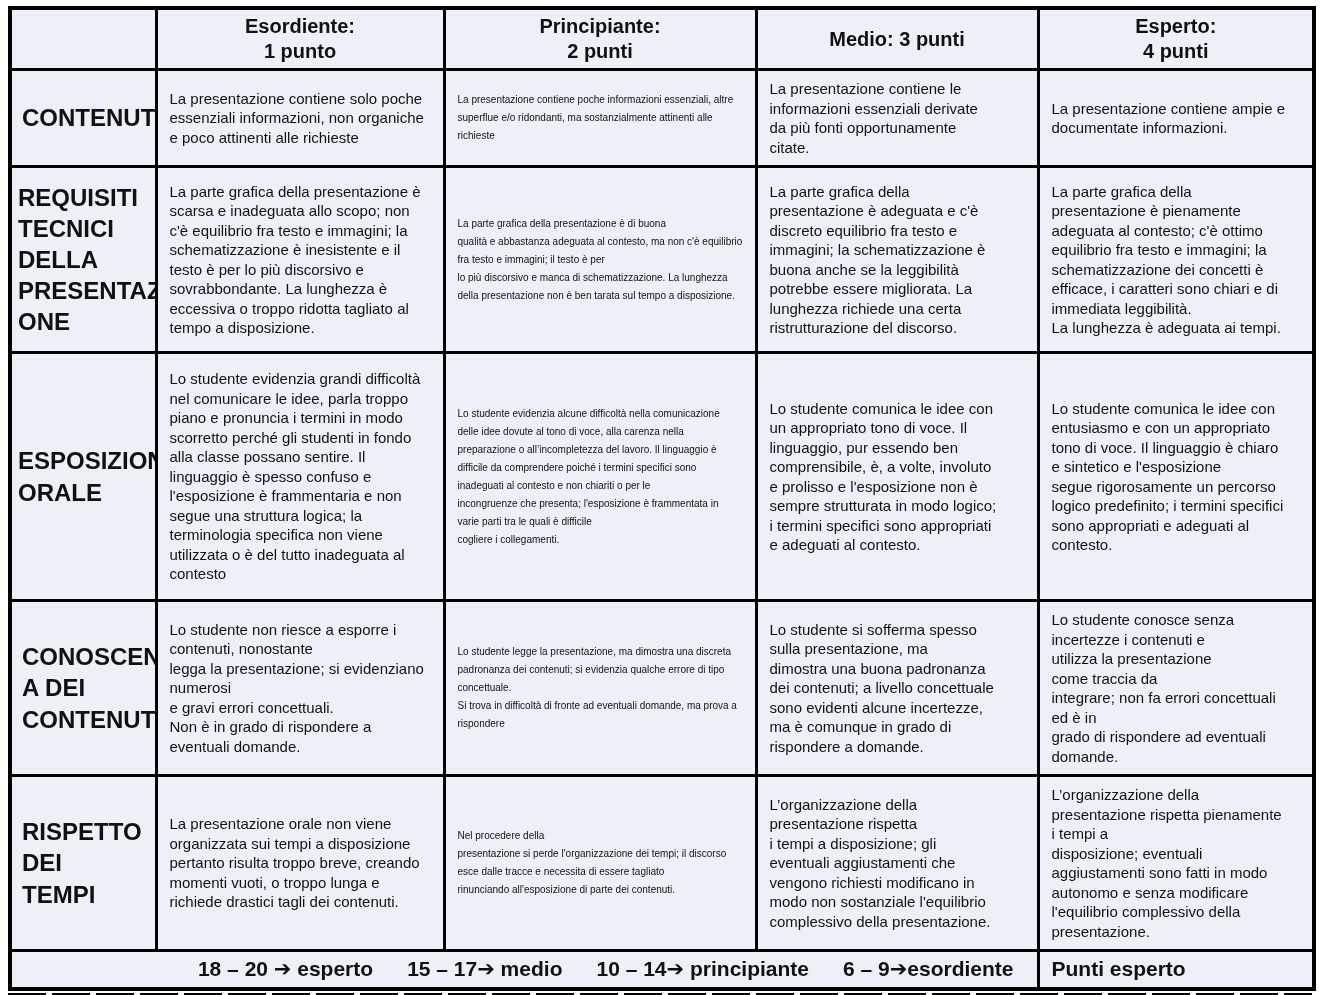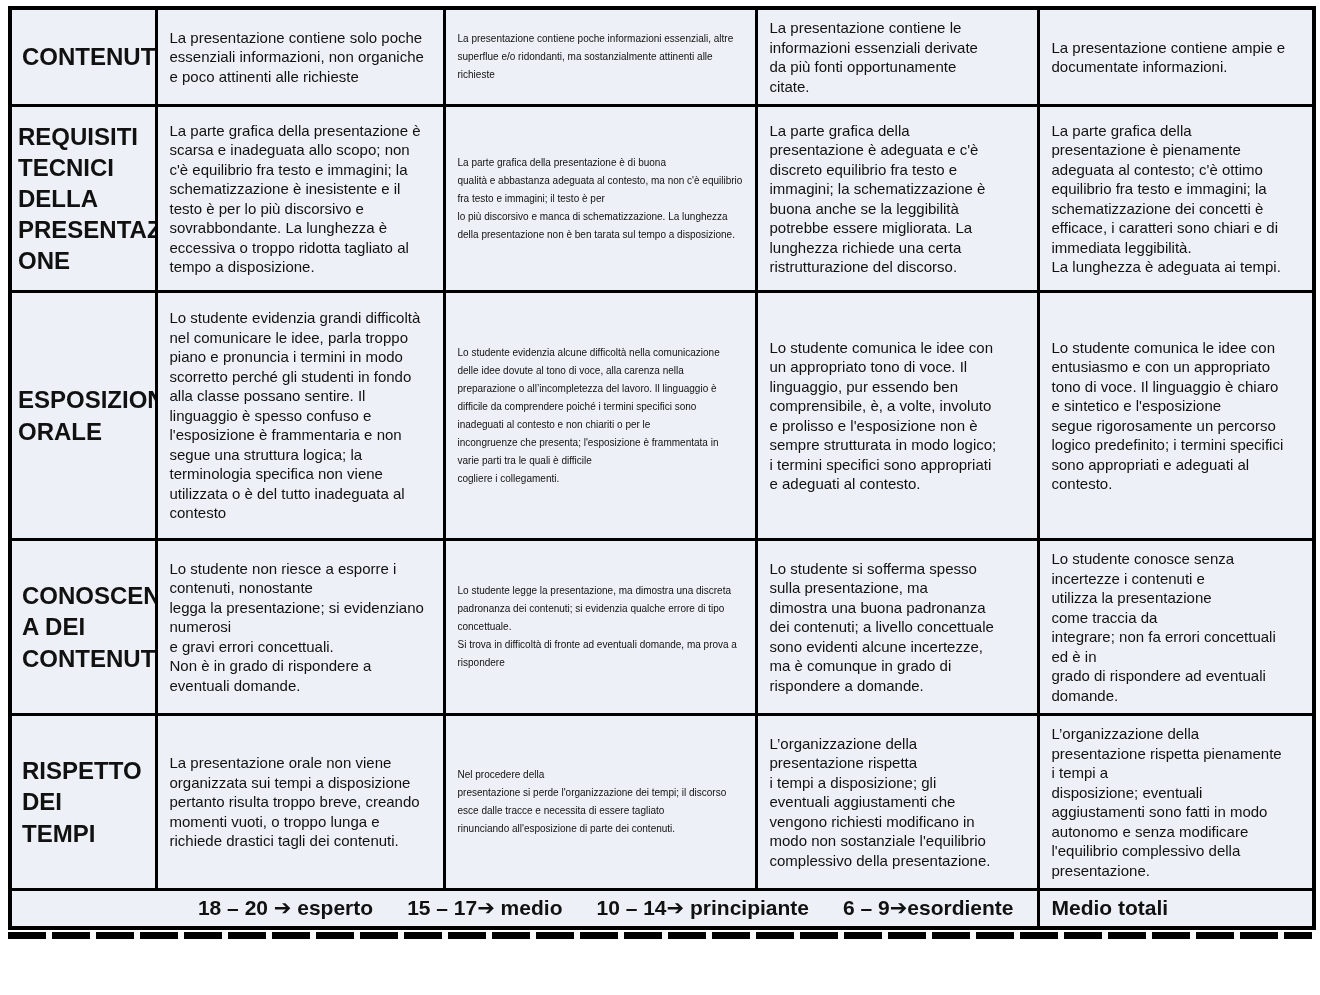--- a/index.html
+++ b/index.html
@@ -36,20 +36,30 @@
 <div class="wrap">
   <table class="rubric">
     <colgroup>
       <col class="c0">
         <col class="c1">
         <col class="c2">
         <col class="c3">
         <col class="c4">
     </colgroup>
     <tbody>
+      <tr class="h-head">
+        <td class="head"></td>
+        <td class="head">Esordiente:
+1 punto</td>
+        <td class="head">Principiante:
+2 punti</td>
+        <td class="head">Medio: 3 punti</td>
+        <td class="head">Esperto:
+4 punti</td>
+      </tr>
 
       <tr class="h-r0">
         <td class="crit">CONTENUTO</td>
         <td class="cell">La presentazione contiene solo poche essenziali informazioni, non organiche e poco attinenti alle richieste</td>
         <td class="cell colB">La presentazione contiene poche informazioni essenziali, altre superflue e/o ridondanti, ma sostanzialmente attinenti alle richieste</td>
         <td class="cell colC">La presentazione contiene le informazioni essenziali derivate da più fonti opportunamente citate.</td>
         <td class="cell colD">La presentazione contiene ampie e documentate informazioni.</td>
       </tr>
 
       <tr class="h-r1">
@@ -111,18 +121,18 @@
 i tempi a disposizione; gli eventuali aggiustamenti che vengono richiesti modificano in
 modo non sostanziale l'equilibrio complessivo della presentazione.</td>
         <td class="cell colD">L’organizzazione della presentazione rispetta pienamente i tempi a
 disposizione; eventuali aggiustamenti sono fatti in modo autonomo e senza modificare l'equilibrio complessivo della presentazione.</td>
       </tr>
 
       <tr class="h-foot">
         <td class="legend" colspan="4">
           <span class="leg-item">18 – 20 ➔ esperto</span><span class="leg-item">15 – 17➔ medio</span><span class="leg-item">10 – 14➔ principiante</span><span class="leg-item">6 – 9➔esordiente</span>
         </td>
-        <td class="total">Medio totali</td>
+        <td class="total">Punti esperto</td>
       </tr>
     </tbody>
   </table>
   <div class="bottom-band"></div>
 </div>
 
 </body></html>

